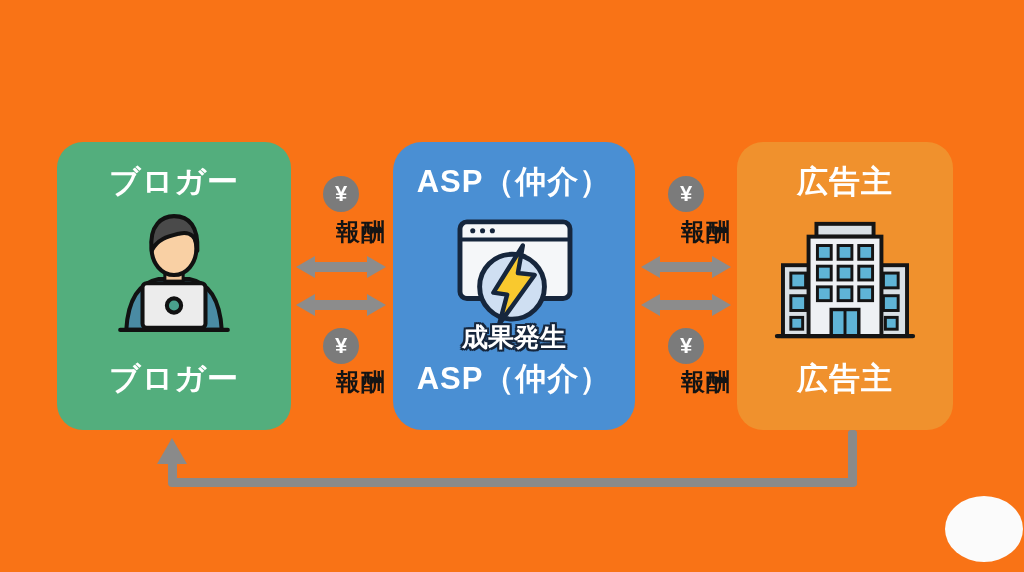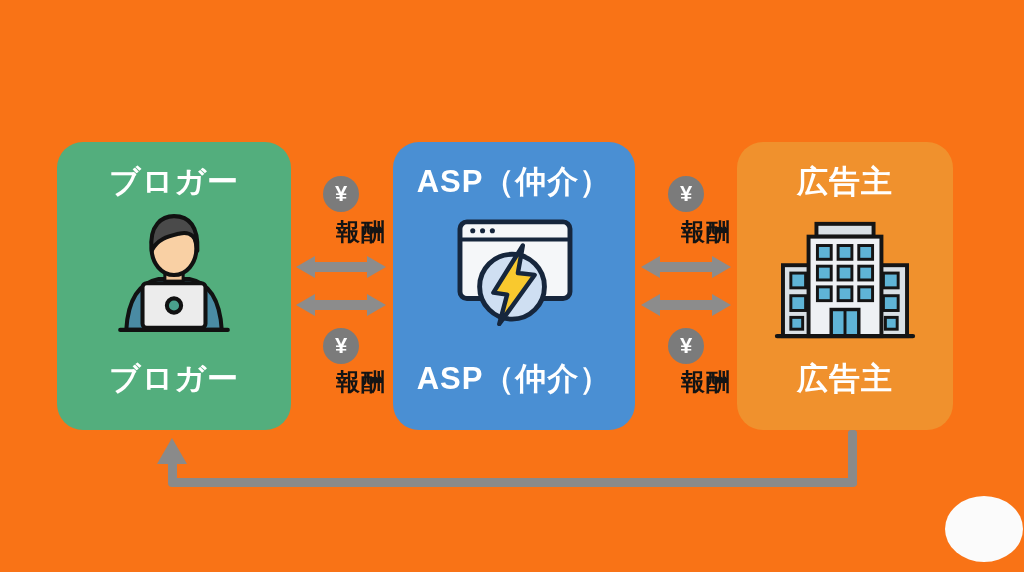--- a/index.html
+++ b/index.html
@@ -2,21 +2,21 @@
 <html style="--blogger-box: #53ae7d; --asp-box: #4a8fd3; --advertiser-box: #f0912d; --arrow-gray: #8a8a8a; --badge-gray: #7b7b7b; --icon-outline: #16263c; --lightning-yellow: #f9c92e; --window-blue: #5fb4d6; --text-dark: #141414; --text-white: #ffffff;"><head>
 <meta charset="utf-8">
 <style>
   html,body{margin:0;padding:0;background:#ffffff;}
   body{font-family:"Liberation Sans","DejaVu Sans",sans-serif;}
   .stage{position:relative;width:1024px;height:572px;background:#f97316;overflow:hidden;}
 
   
   .node-box{position:absolute;top:142px;height:288px;border-radius:26px;}
   .box-blogger{left:57px;width:234px;background:var(--blogger-box,#53ae7d);}
-  .box-asp{left:393px;width:242px;background:var(--asp-box,#4a8fd3);}
+  .box-asp{left:393px;width:242px;background:var(--asp-box,#4a8fd3);border-radius:29px;}
   .box-advertiser{left:737px;width:216px;background:var(--advertiser-box,#f0912d);}
 
   .box-title,.box-footer{position:absolute;left:0;width:100%;text-align:center;
     color:#ffffff;font-weight:bold;font-size:31px;letter-spacing:1px;line-height:36px;}
   .box-title{top:22px;}
   .box-footer{top:219px;}
 
   .node-icon{position:absolute;left:0;width:100%;display:flex;justify-content:center;}
   .icon-person{top:64px;}
   .icon-browser{top:74px;}
@@ -83,20 +83,21 @@
       <svg width="128" height="110" viewBox="0 0 130 112">
         <rect x="10" y="6" width="112" height="78" rx="7" fill="#f5f7f9" stroke="#16263c" stroke-width="5"></rect>
         <line x1="10" y1="24" x2="122" y2="24" stroke="#16263c" stroke-width="4"></line>
         <circle cx="23" cy="15" r="2.6" fill="#16263c"></circle>
         <circle cx="33" cy="15" r="2.6" fill="#16263c"></circle>
         <circle cx="43" cy="15" r="2.6" fill="#16263c"></circle>
         <circle cx="63" cy="72" r="33" fill="#cfdff2" stroke="#16263c" stroke-width="5"></circle>
         <polygon points="74,30 44,78 58,80 50,110 86,60 69,58" fill="#f9c92e" stroke="#16263c" stroke-width="4.5" stroke-linejoin="round"></polygon>
       </svg>
     </div>
+    <div class="outlined-caption">成果発生</div>
     <div class="box-footer">ASP（仲介）</div>
   </div>
 
   <div class="node-box box-advertiser">
     <div class="box-title">広告主</div>
     <div class="node-icon icon-building">
       <svg width="150" height="128" viewBox="0 0 150 130">
         <rect x="12" y="52" width="36" height="72" fill="#d9e0e5" stroke="#151515" stroke-width="4"></rect>
         <rect x="102" y="52" width="36" height="72" fill="#d9e0e5" stroke="#151515" stroke-width="4"></rect>
         <rect x="20" y="60" width="15" height="15" fill="#5fb4d6" stroke="#151515" stroke-width="3"></rect>

